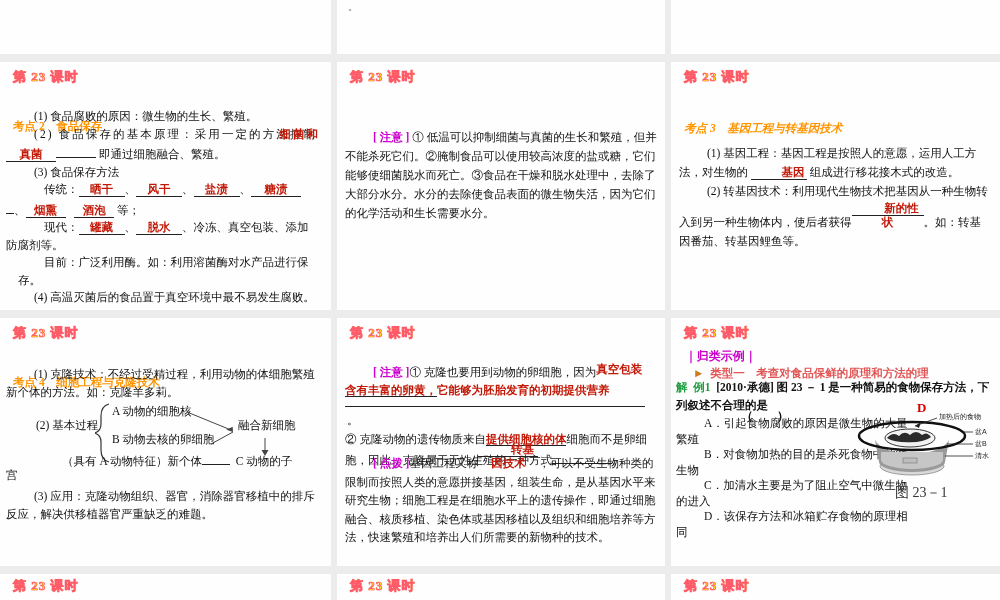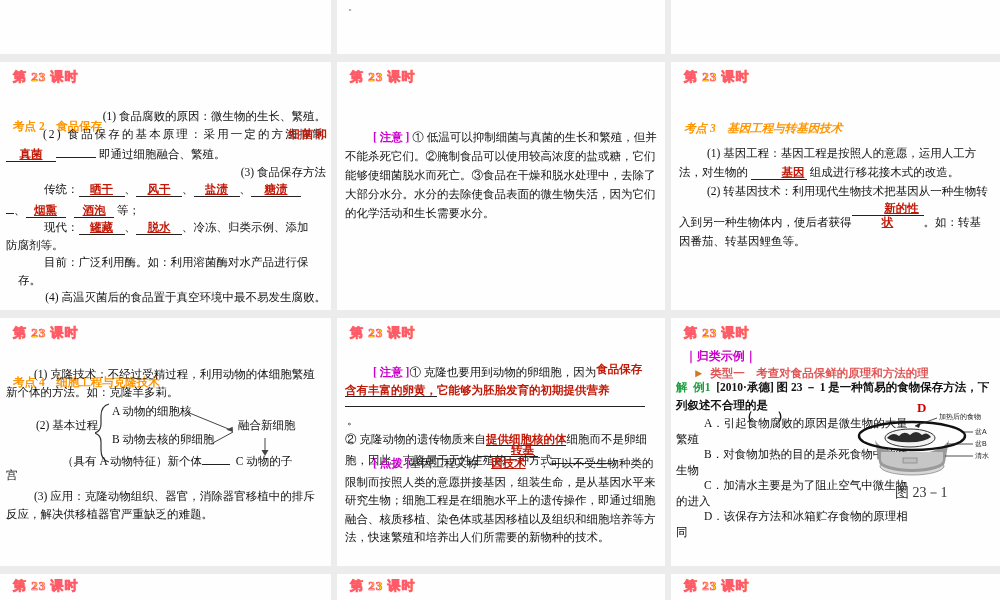--- a/index.html
+++ b/index.html
@@ -5,25 +5,25 @@
   html,body{margin:0;padding:0;}
   .page{position:relative;width:1000px;height:600px;background:#ececec;overflow:hidden;
         font-family:"Liberation Serif","DejaVu Serif",serif;color:#111;}
   .slide{position:absolute;background:#fefefe;overflow:hidden;}
   .sl-head{position:absolute;left:13px;top:6px;font-size:13px;font-weight:bold;letter-spacing:1px;
            color:#ffe900;-webkit-text-stroke:0.7px #ff5a6a;text-shadow:0 0 1px #ff7a8a;white-space:nowrap;}
   .sl-head.lo{top:3px;}
   .kaodian{position:absolute;left:13px;font-size:11.5px;font-weight:bold;color:#ff9500;white-space:nowrap;margin-top:23px;}
   .body{position:absolute;font-size:11.5px;line-height:17.5px;}
   .ln{white-space:nowrap;}
-  .ind{padding-left:28px;text-align:right;}
+  .ind{padding-left:28px;}
   .ind2{padding-left:38px;}
   .ls{letter-spacing:2.1px;}
   .ans{color:#c21807;font-weight:bold;}
-  .blank{display:inline-block;border-bottom:1.3px solid #222;text-align:center;height:14px;line-height:14px;text-decoration:underline;}
+  .blank{display:inline-block;border-bottom:1.3px solid #222;text-align:center;height:14px;line-height:14px;}
   .bw8{width:8px}.bw28{width:28px}.bw40{width:40px}.bw46{width:46px}.bw50{width:50px}
   .bw56{width:56px}.bw60{width:60px}.bw72{width:72px}
   .mag{color:#cc00cc;font-weight:bold;}
   .grn{color:#1f9d40;font-weight:bold;}
   .typred{color:#e25555;font-weight:bold;}
   .bullet{color:#cf7a1d;font-weight:bold;}
   .bold{font-weight:bold;}
   .wrap{white-space:normal;}
   .abs{position:absolute;white-space:nowrap;}
   .longline{position:absolute;border-bottom:1.3px solid #222;}
@@ -48,21 +48,21 @@
   <div class="slide" style="left:0;top:62px;width:331px;height:248px;">
     <div class="sl-head">第 23 课时</div>
     <div class="kaodian" style="top:34px;">考点 2　食品保存</div>
     <div class="body" style="left:6px;top:46px;width:320px;">
       <div class="ln ind">(1) 食品腐败的原因：微生物的生长、繁殖。</div>
       <div class="ln ind ls"><span>(2) 食品保存的基本原理：采用一定的方</span><span class="ovl"><span>法抑制</span><span class="ovl-r ans">细菌和</span></span></div>
       <div class="ln"><span class="blank bw50 ans">真菌</span><span class="blank bw40"></span>&nbsp;<span>即通过细胞融合、繁殖。</span></div>
       <div class="ln ind">(3) 食品保存方法</div>
       <div class="ln ind2"><span>传统：</span><span class="blank bw46 ans">晒干</span><span>、</span><span class="blank bw46 ans">风干</span><span>、</span><span class="blank bw46 ans">盐渍</span><span>、</span><span class="blank bw50 ans">糖渍</span></div>
       <div class="ln"><span class="blank bw8"></span><span>、</span><span class="blank bw40 ans">烟熏</span>&nbsp;&nbsp;&nbsp;<span class="blank bw40 ans">酒泡</span>&nbsp;<span>等；</span></div>
-      <div class="ln ind2"><span>现代：</span><span class="blank bw46 ans">罐藏</span><span>、</span><span class="blank bw46 ans">脱水</span><span>、冷冻、归类示例、添加</span></div>
+      <div class="ln ind2"><span>现代：</span><span class="blank bw46 ans">罐藏</span><span>、</span><span class="blank bw46 ans">脱水</span><span>、冷冻、真空包装、添加</span></div>
       <div class="ln">防腐剂等。</div>
       <div class="ln ind2">目前：广泛利用酶。如：利用溶菌酶对水产品进行保</div>
       <div class="ln" style="padding-left:12px;">存。</div>
       <div class="ln ind">(4) 高温灭菌后的食品置于真空环境中最不易发生腐败。</div>
     </div>
   </div>
 
   <div class="slide" style="left:337px;top:62px;width:328px;height:248px;">
     <div class="sl-head">第 23 课时</div>
     <div class="body wrap" style="left:8px;top:66px;width:312px;line-height:19px;text-indent:28px;">
@@ -99,21 +99,21 @@
         <path d="M170,56 l-3.5,-6 7,0 z" fill="#444"></path>
       </svg>
       <span class="abs" style="left:62px;top:132px;font-size:11.5px;"><span>（具有 A 动物特征）新个体</span><span class="blank bw28"></span>&nbsp;&nbsp;<span>C 动物的子</span></span>
       <span class="abs" style="left:6px;top:150px;font-size:11.5px;">宫</span>
     </div>
     <div class="body wrap" style="left:6px;top:170px;width:318px;text-indent:28px;">(3) 应用：克隆动物组织、器官，消除器官移植中的排斥反应，解决供移植器官严重缺乏的难题。</div>
   </div>
 
   <div class="slide" style="left:337px;top:318px;width:328px;height:248px;">
     <div class="sl-head">第 23 课时</div>
-    <div class="body ln" style="left:8px;top:46px;width:315px;"><span style="padding-left:28px;"></span><span class="mag">[ 注意 ]</span><span>① 克隆也要用到动物的卵细胞，因为</span><span class="ans" style="position:relative;top:-3px;">食品保存</span></div>
+    <div class="body ln" style="left:8px;top:46px;width:315px;"><span style="padding-left:28px;"></span><span class="mag">[ 注意 ]</span><span>① 克隆也要用到动物的卵细胞，因为</span><span class="ans" style="position:relative;top:-3px;">真空包装</span></div>
     <div class="body ln" style="left:8px;top:64px;width:315px;"><span class="ans" style="border-bottom:1.3px solid #222;">含有丰富的卵黄，</span><span class="ans">它能够为胚胎发育的初期提供营养</span></div>
     <div class="longline" style="left:8px;top:74px;width:300px;height:14px;"></div>
     <div class="body ln" style="left:10px;top:94px;">。</div>
     <div class="body wrap" style="left:8px;top:112px;width:315px;line-height:19px;"><span>② 克隆动物的遗传物质来自</span><span class="ans" style="border-bottom:1.3px solid #222;">提供细胞核的体</span><span>细胞而不是卵细胞，因此，克隆属于无性生殖的一种方式</span><span class="blank bw60"></span><span>。</span></div>
     <div class="body wrap" style="left:8px;top:124px;width:315px;line-height:18.5px;text-indent:28px;"><span class="mag">[ 点拨 ]</span><span>基因工程又称</span><span class="blank bw60 ans">转基因技术</span><span>，可以不受生物种类的限制而按照人类的意愿拼接基因，组装生命，是从基因水平来研究生物；细胞工程是在细胞水平上的遗传操作，即通过细胞融合、核质移植、染色体或基因移植以及组织和细胞培养等方法，快速繁殖和培养出人们所需要的新物种的技术。</span></div>
   </div>
 
   <div class="slide" style="left:671px;top:318px;width:329px;height:248px;">
     <div class="sl-head">第 23 课时</div>
     <div class="abs mag" style="left:14px;top:30px;font-size:12px;">｜归类示例｜</div>

